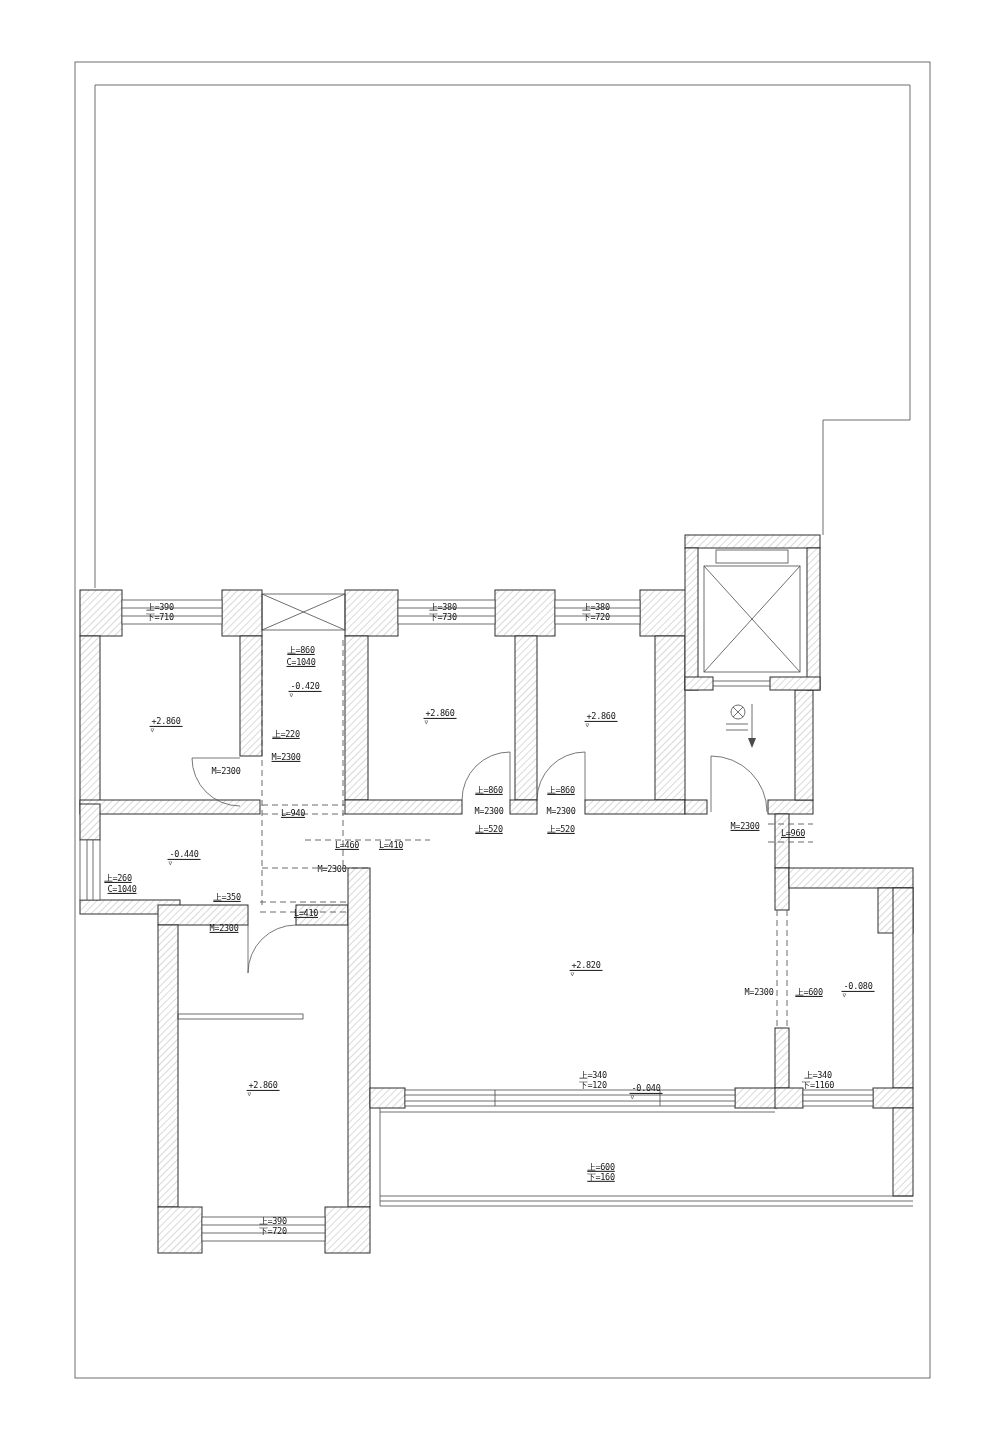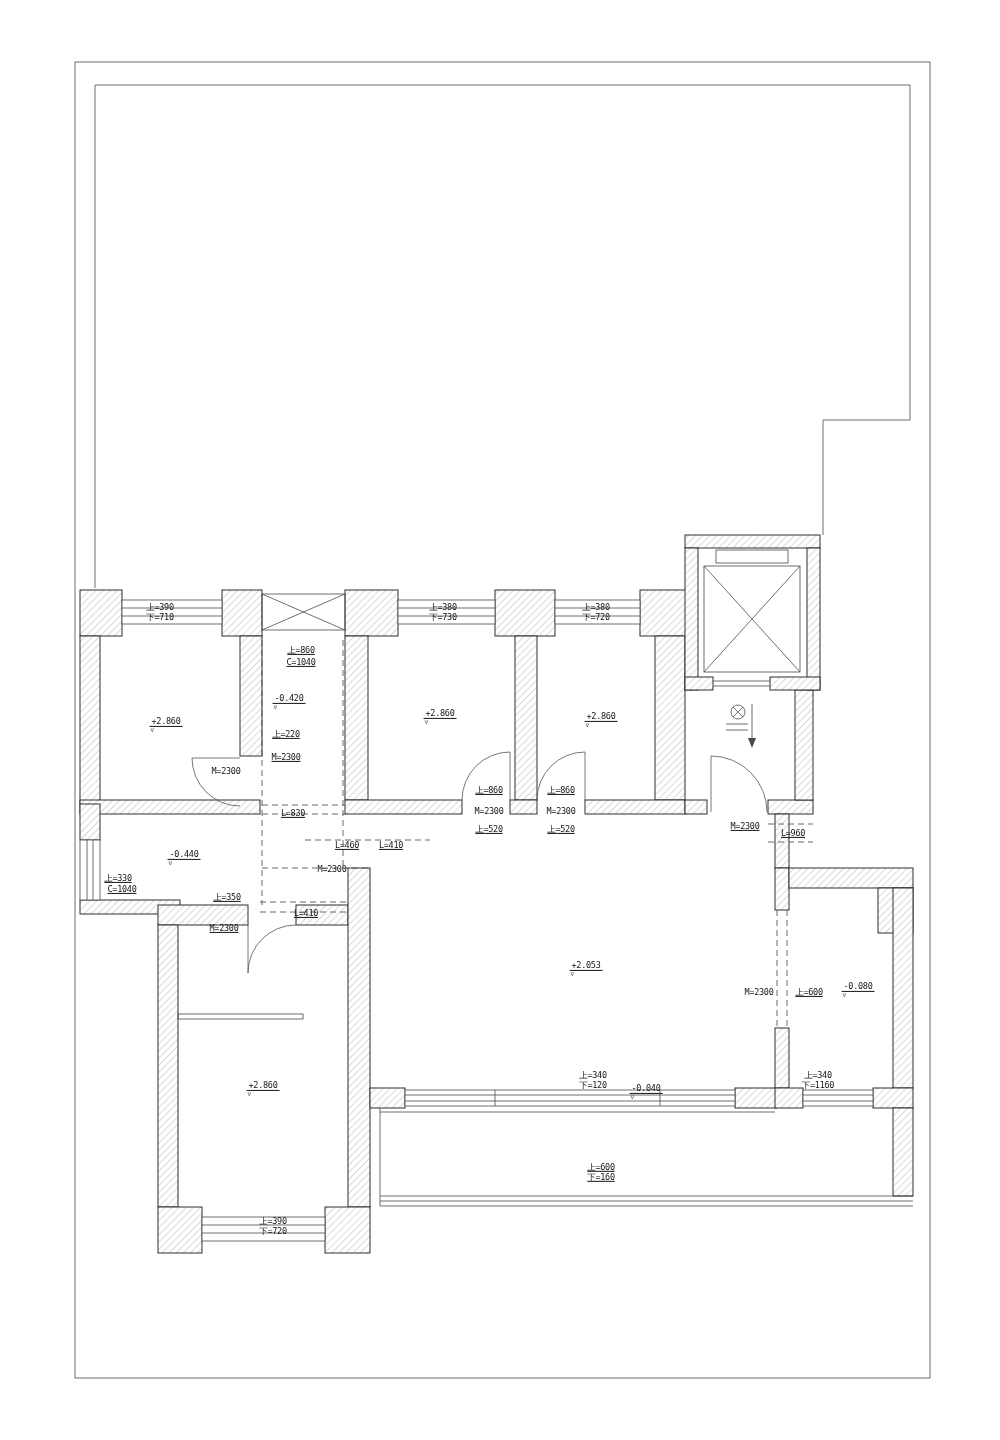--- a/index.html
+++ b/index.html
@@ -185,46 +185,46 @@
 
   <div id="labels">
       <div class="label" style="left: 160px; top: 612px;">上=390
 下=710</div>
       <div class="label" style="left: 443px; top: 612px;">上=380
 下=730</div>
       <div class="label" style="left: 596px; top: 612px;">上=380
 下=720</div>
       <div class="label bold u" style="left: 301px; top: 650px;">上=860</div>
       <div class="label bold u" style="left: 301px; top: 662px;">C=1040</div>
-      <div class="label level" style="left: 289px; top: 689px; margin-top: 12px;"><span class="lvl-val">-0.420</span><span class="lvl-tri">▽</span></div>
+      <div class="label level" style="left: 305px; top: 689px;"><span class="lvl-val">-0.420</span><span class="lvl-tri">▽</span></div>
       <div class="label level" style="left: 166px; top: 724px;"><span class="lvl-val">+2.860</span><span class="lvl-tri">▽</span></div>
       <div class="label level" style="left: 440px; top: 716px;"><span class="lvl-val">+2.860</span><span class="lvl-tri">▽</span></div>
       <div class="label level" style="left: 601px; top: 719px;"><span class="lvl-val">+2.860</span><span class="lvl-tri">▽</span></div>
       <div class="label bold u" style="left: 286px; top: 734px;">上=220</div>
       <div class="label bold u" style="left: 286px; top: 757px;">M=2300</div>
       <div class="label" style="left: 226px; top: 771px;">M=2300</div>
-      <div class="label bold u" style="left: 293px; top: 813px;">L=830</div>
+      <div class="label bold u" style="left: 293px; top: 813px;">L=940</div>
       <div class="label bold u" style="left: 489px; top: 790px;">上=860</div>
       <div class="label bold u" style="left: 561px; top: 790px;">上=860</div>
       <div class="label" style="left: 489px; top: 811px;">M=2300</div>
       <div class="label" style="left: 561px; top: 811px;">M=2300</div>
       <div class="label bold u" style="left: 489px; top: 829px;">上=520</div>
       <div class="label bold u" style="left: 561px; top: 829px;">上=520</div>
       <div class="label bold u" style="left: 347px; top: 845px;">L=460</div>
       <div class="label bold u" style="left: 391px; top: 845px;">L=410</div>
       <div class="label" style="left: 332px; top: 869px;">M=2300</div>
       <div class="label bold level" style="left: 184px; top: 857px;"><span class="lvl-val">-0.440</span><span class="lvl-tri">▽</span></div>
-      <div class="label bold u" style="left: 118px; top: 878px;">上=330</div>
+      <div class="label bold u" style="left: 118px; top: 878px;">上=260</div>
       <div class="label bold u" style="left: 122px; top: 889px;">C=1040</div>
       <div class="label bold u" style="left: 227px; top: 897px;">上=350</div>
       <div class="label bold u" style="left: 306px; top: 913px;">L=410</div>
       <div class="label bold u" style="left: 224px; top: 928px;">M=2300</div>
       <div class="label bold u" style="left: 745px; top: 826px;">M=2300</div>
       <div class="label bold u" style="left: 793px; top: 833px;">L=960</div>
-      <div class="label level" style="left: 586px; top: 968px;"><span class="lvl-val">+2.053</span><span class="lvl-tri">▽</span></div>
+      <div class="label level" style="left: 586px; top: 968px;"><span class="lvl-val">+2.820</span><span class="lvl-tri">▽</span></div>
       <div class="label" style="left: 759px; top: 992px;">M=2300</div>
       <div class="label bold u" style="left: 809px; top: 992px;">上=600</div>
       <div class="label level" style="left: 858px; top: 989px;"><span class="lvl-val">-0.080</span><span class="lvl-tri">▽</span></div>
       <div class="label" style="left: 593px; top: 1080px;">上=340
 下=120</div>
       <div class="label bold" style="left: 818px; top: 1080px;">上=340
 下=1160</div>
       <div class="label level" style="left: 646px; top: 1091px;"><span class="lvl-val">-0.040</span><span class="lvl-tri">▽</span></div>
       <div class="label bold u" style="left: 601px; top: 1172px;">上=600
 下=160</div>

